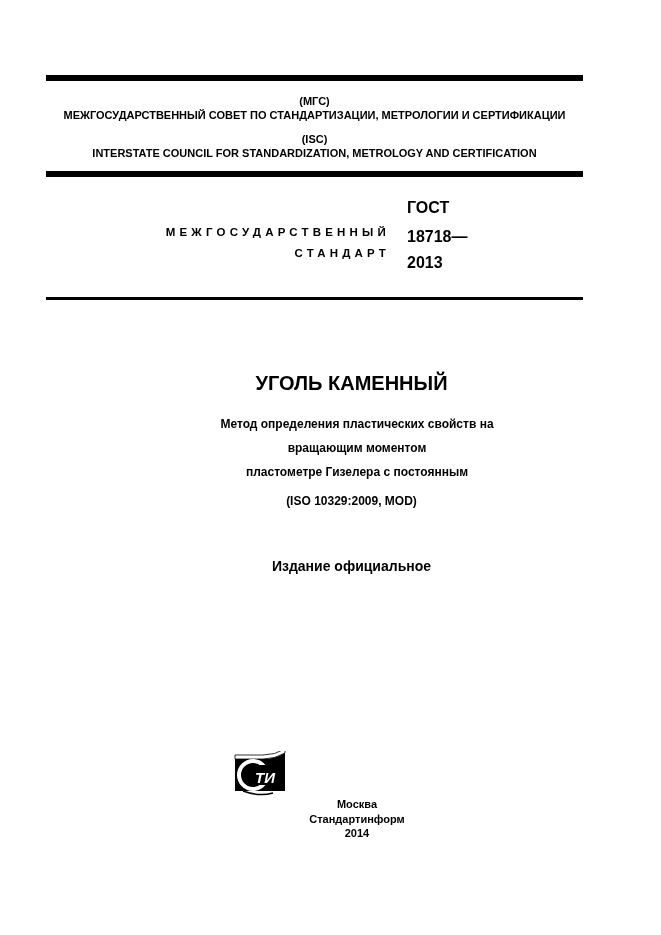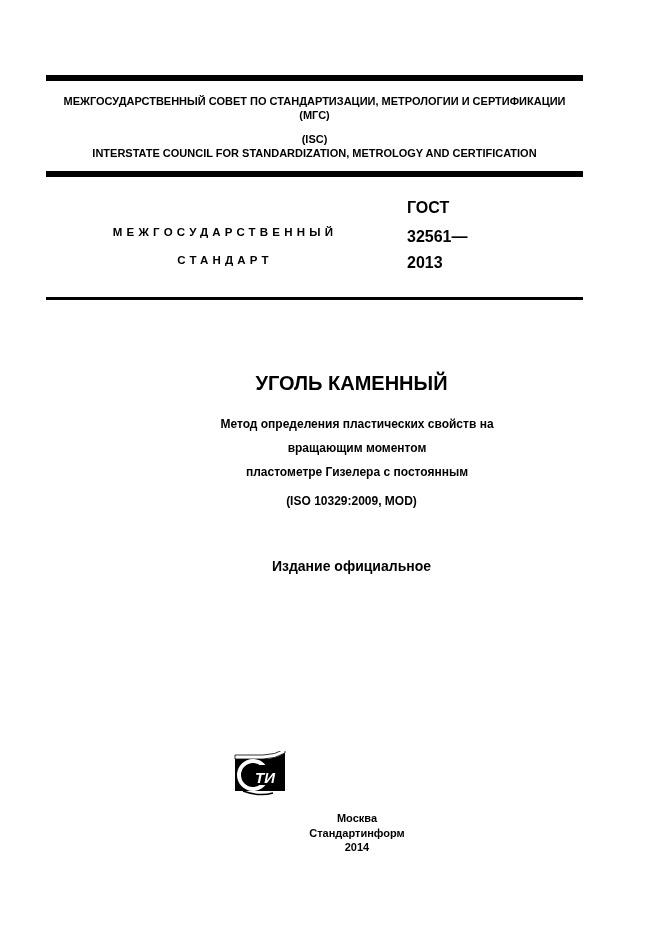--- a/index.html
+++ b/index.html
@@ -34,27 +34,27 @@
       font-size: 11px;
       line-height: 14px;
     }
     .council-ru { top: 94px; }
     .council-en { top: 132px; }
 
     .std-kind {
       position: absolute;
       left: 60px;
       width: 330px;
-      text-align: center;
+      text-align: right;
       font-weight: bold;
       font-size: 11.5px;
       letter-spacing: 4.2px;
     }
     .std-kind-1 { top: 226px; }
-    .std-kind-2 { top: 254px; }
+    .std-kind-2 { top: 247px; }
 
     .gost-num {
       position: absolute;
       left: 407px;
       font-weight: bold;
       font-size: 16px;
       line-height: 26px;
     }
     .gost-1 { top: 195px; }
     .gost-2 { top: 224px; }
@@ -100,45 +100,44 @@
     }
     .publisher {
       position: absolute;
       left: 302px;
       top: 797px;
       width: 110px;
       text-align: center;
       font-weight: bold;
       font-size: 11px;
       line-height: 14.5px;
-      margin-top: 14px;
     }
   </style>
 </head>
 <body>
 
 <div class="rule rule-top"></div>
 
 <div class="council council-ru">
+  <div>(МГС)</div>
   <div>МЕЖГОСУДАРСТВЕННЫЙ СОВЕТ ПО СТАНДАРТИЗАЦИИ, МЕТРОЛОГИИ И СЕРТИФИКАЦИИ</div>
-  <div>(МГС)</div>
 </div>
 
 <div class="council council-en">
   <div>(ISC)</div>
   <div>INTERSTATE COUNCIL FOR STANDARDIZATION, METROLOGY AND CERTIFICATION</div>
 </div>
 
 <div class="rule rule-mid"></div>
 
 <div class="std-kind std-kind-1">МЕЖГОСУДАРСТВЕННЫЙ</div>
 <div class="std-kind std-kind-2">СТАНДАРТ</div>
 
 <div class="gost-num gost-1">ГОСТ</div>
-<div class="gost-num gost-2">32561—</div>
+<div class="gost-num gost-2">18718—</div>
 <div class="gost-num gost-3">2013</div>
 
 <div class="rule rule-bottom"></div>
 
 <div class="title title-main">УГОЛЬ КАМЕННЫЙ</div>
 
 <div class="title subtitle">
   <div>Метод определения пластических свойств на</div>
   <div>вращающим моментом</div>
   <div>пластометре Гизелера с постоянным</div>

